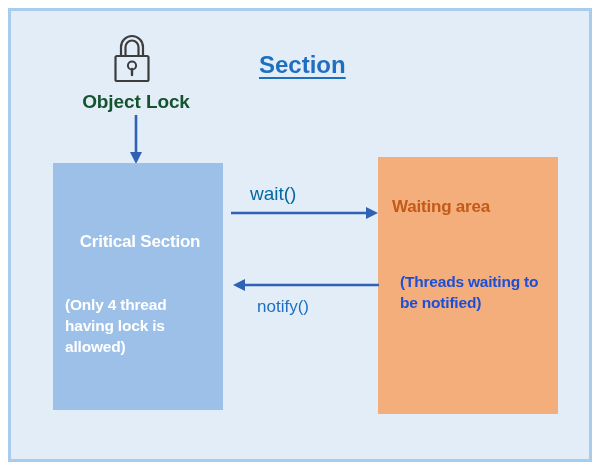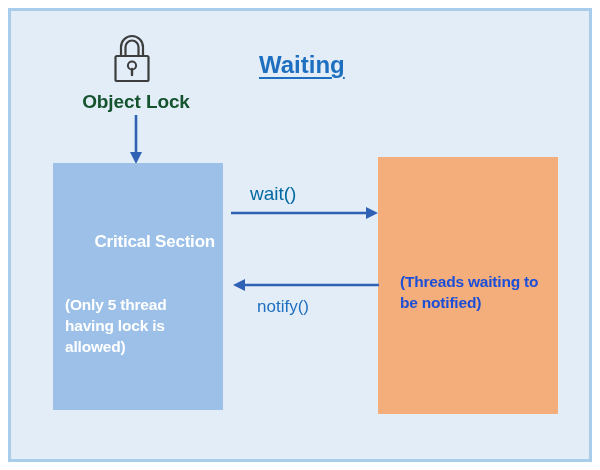--- a/index.html
+++ b/index.html
@@ -89,21 +89,21 @@
   }
   #critical-section-title {
     position: absolute;
     left: 12px;
     top: 69px;
     width: 150px;
     font-size: 17px;
     font-weight: bold;
     color: #ffffff;
     letter-spacing: -0.2px;
-    text-align: right;
+    text-align: center;
   }
   #critical-section-note {
     position: absolute;
     left: 12px;
     top: 131px;
     width: 154px;
     font-size: 15.5px;
     font-weight: bold;
     color: #ffffff;
     line-height: 21px;
@@ -194,28 +194,29 @@
 
     <div id="object-lock-label">Object Lock</div>
 
     <div id="lock-arrow">
       <svg width="28" height="50" viewBox="0 0 28 50" xmlns="http://www.w3.org/2000/svg">
         <line x1="14" y1="0" x2="14" y2="40" stroke="#2f62b5" stroke-width="2.6"></line>
         <polygon points="14,49 8,37 20,37" fill="#2f62b5"></polygon>
       </svg>
     </div>
 
-    <div id="monitor-title">Waiting</div>
+    <div id="monitor-title">Section</div>
 
     <div id="critical-section-box">
       <div id="critical-section-title">Critical Section</div>
-      <div id="critical-section-note">(Only 5 thread having lock is allowed)</div>
+      <div id="critical-section-note">(Only 4 thread having lock is allowed)</div>
     </div>
 
     <div id="waiting-area-box">
+      <div id="waiting-area-title">Waiting area</div>
       <div id="waiting-area-note">(Threads waiting to be notified)</div>
     </div>
 
     <div id="wait-label">wait()</div>
     <div id="wait-arrow">
       <svg width="148" height="16" viewBox="0 0 148 16" xmlns="http://www.w3.org/2000/svg">
         <line x1="0" y1="8" x2="138" y2="8" stroke="#2f62b5" stroke-width="2.6"></line>
         <polygon points="147,8 135,2 135,14" fill="#2f62b5"></polygon>
       </svg>
     </div>

